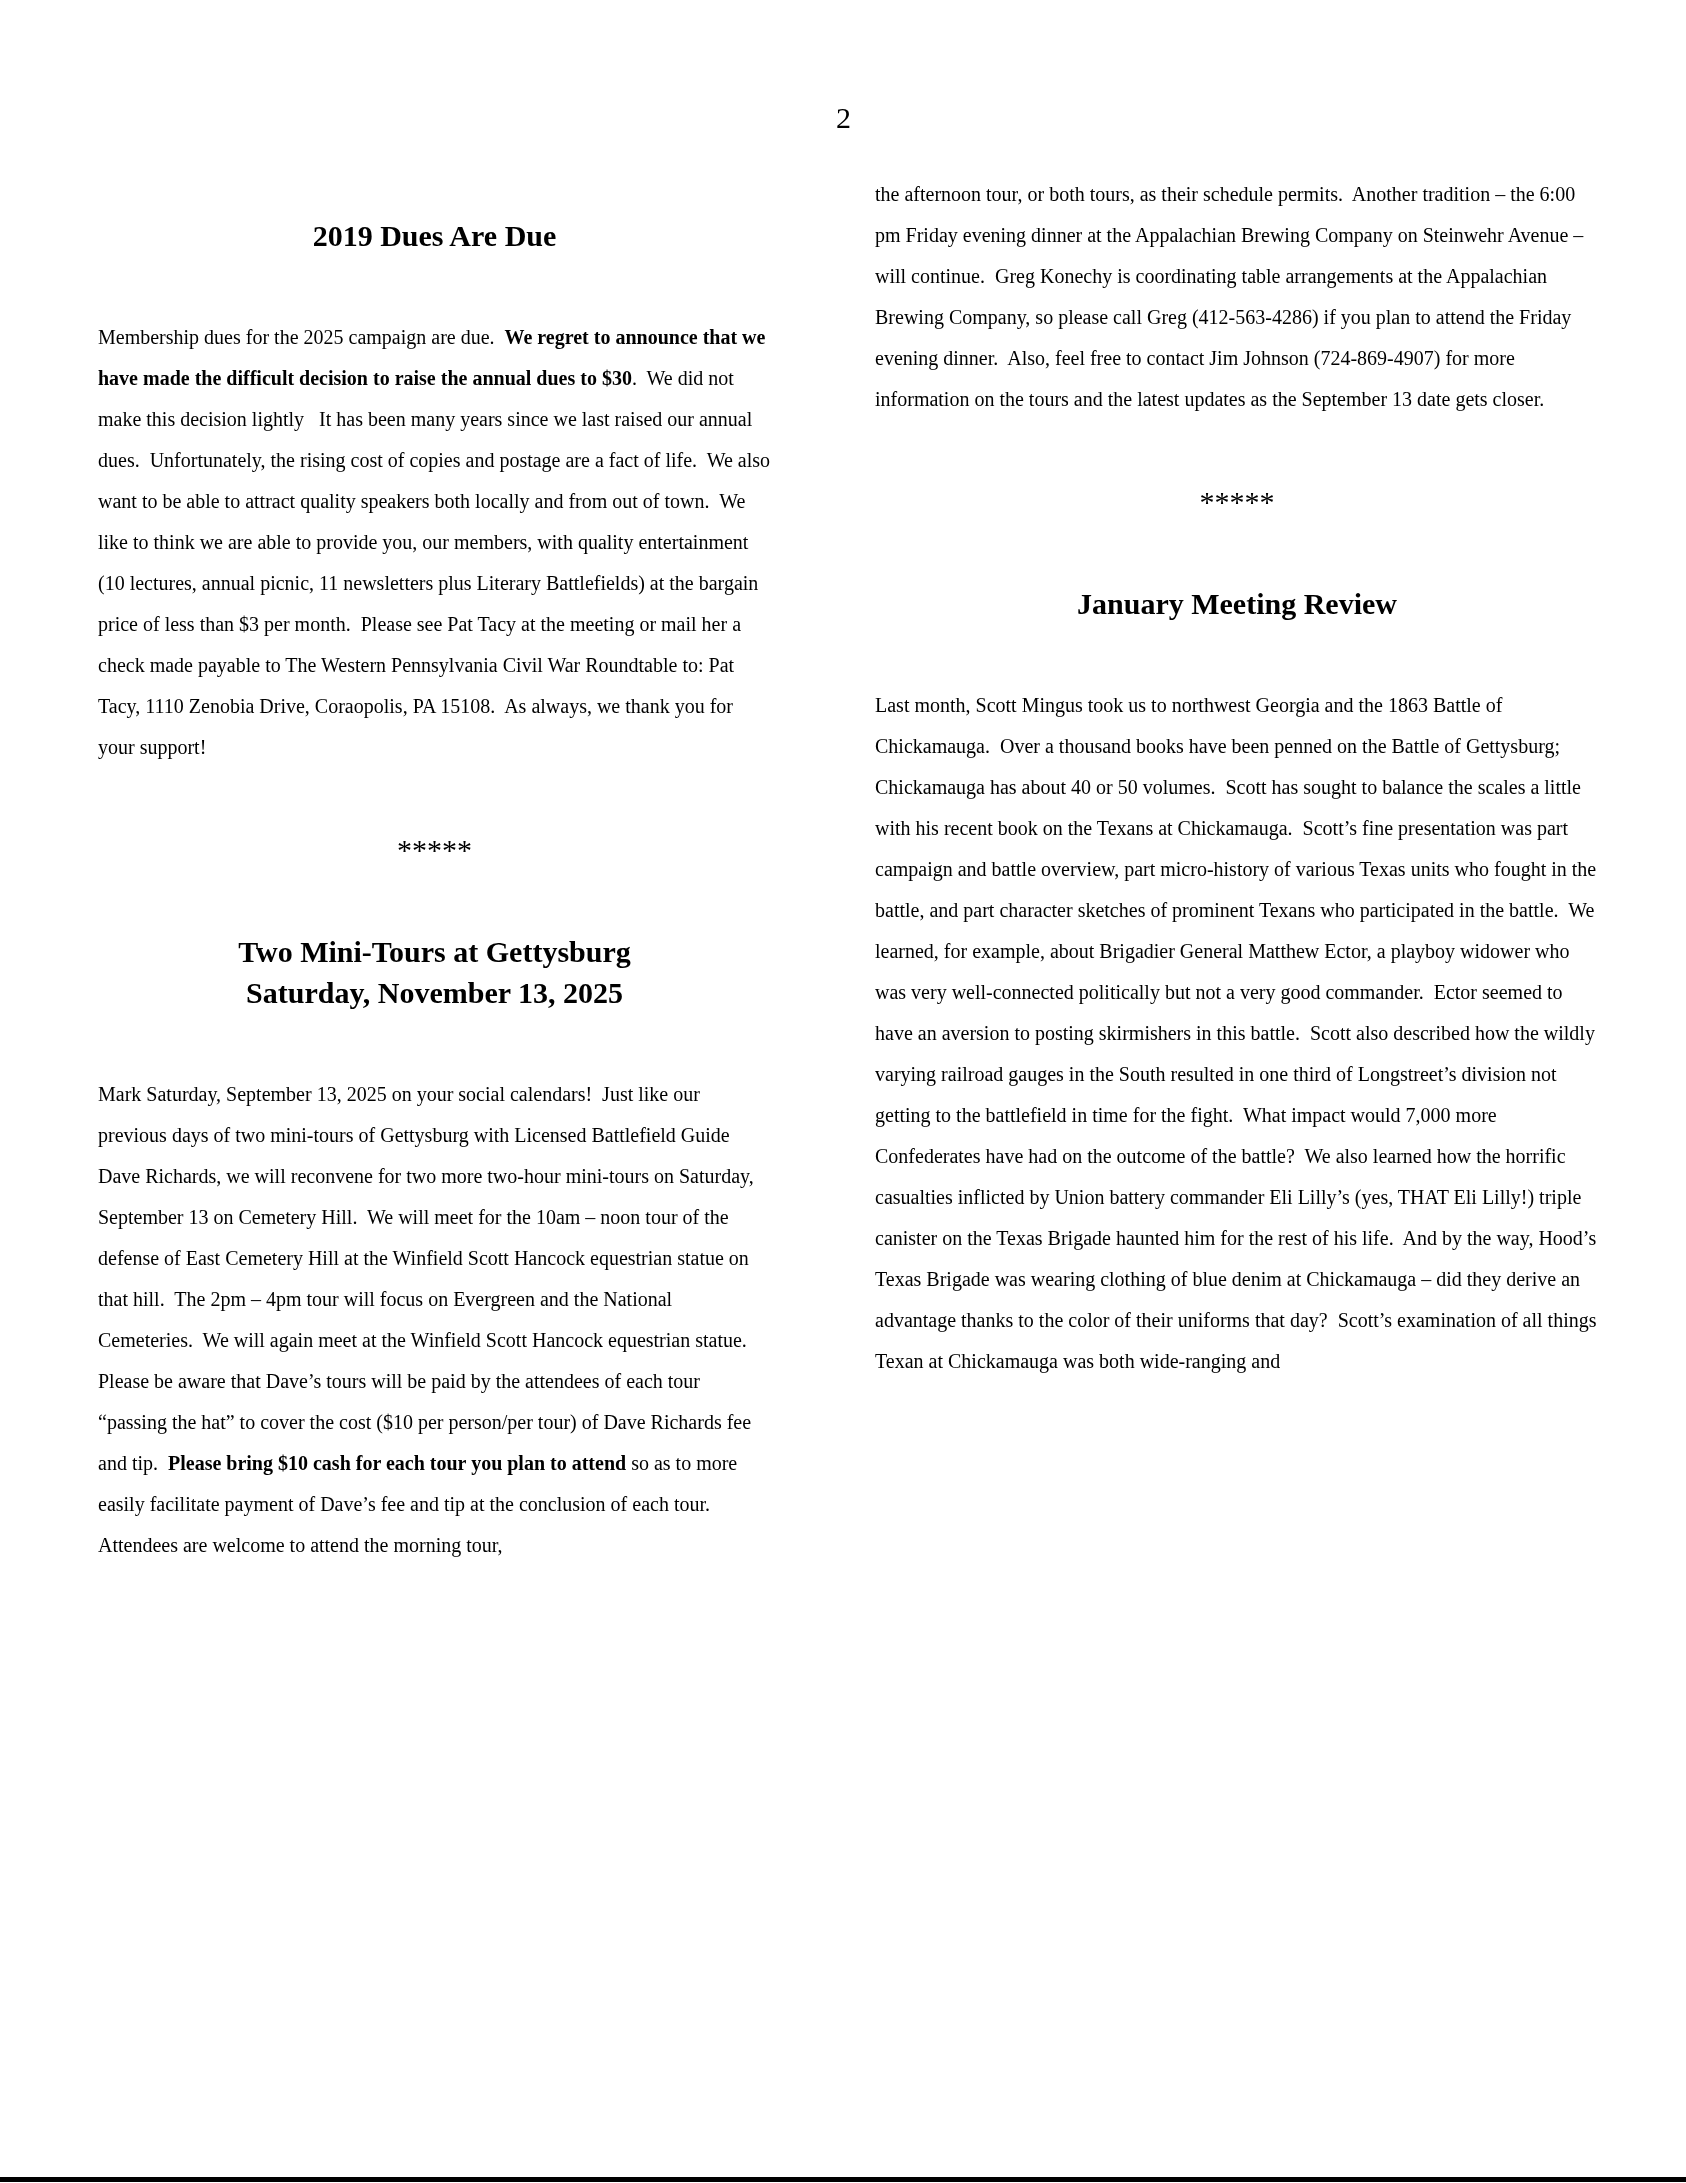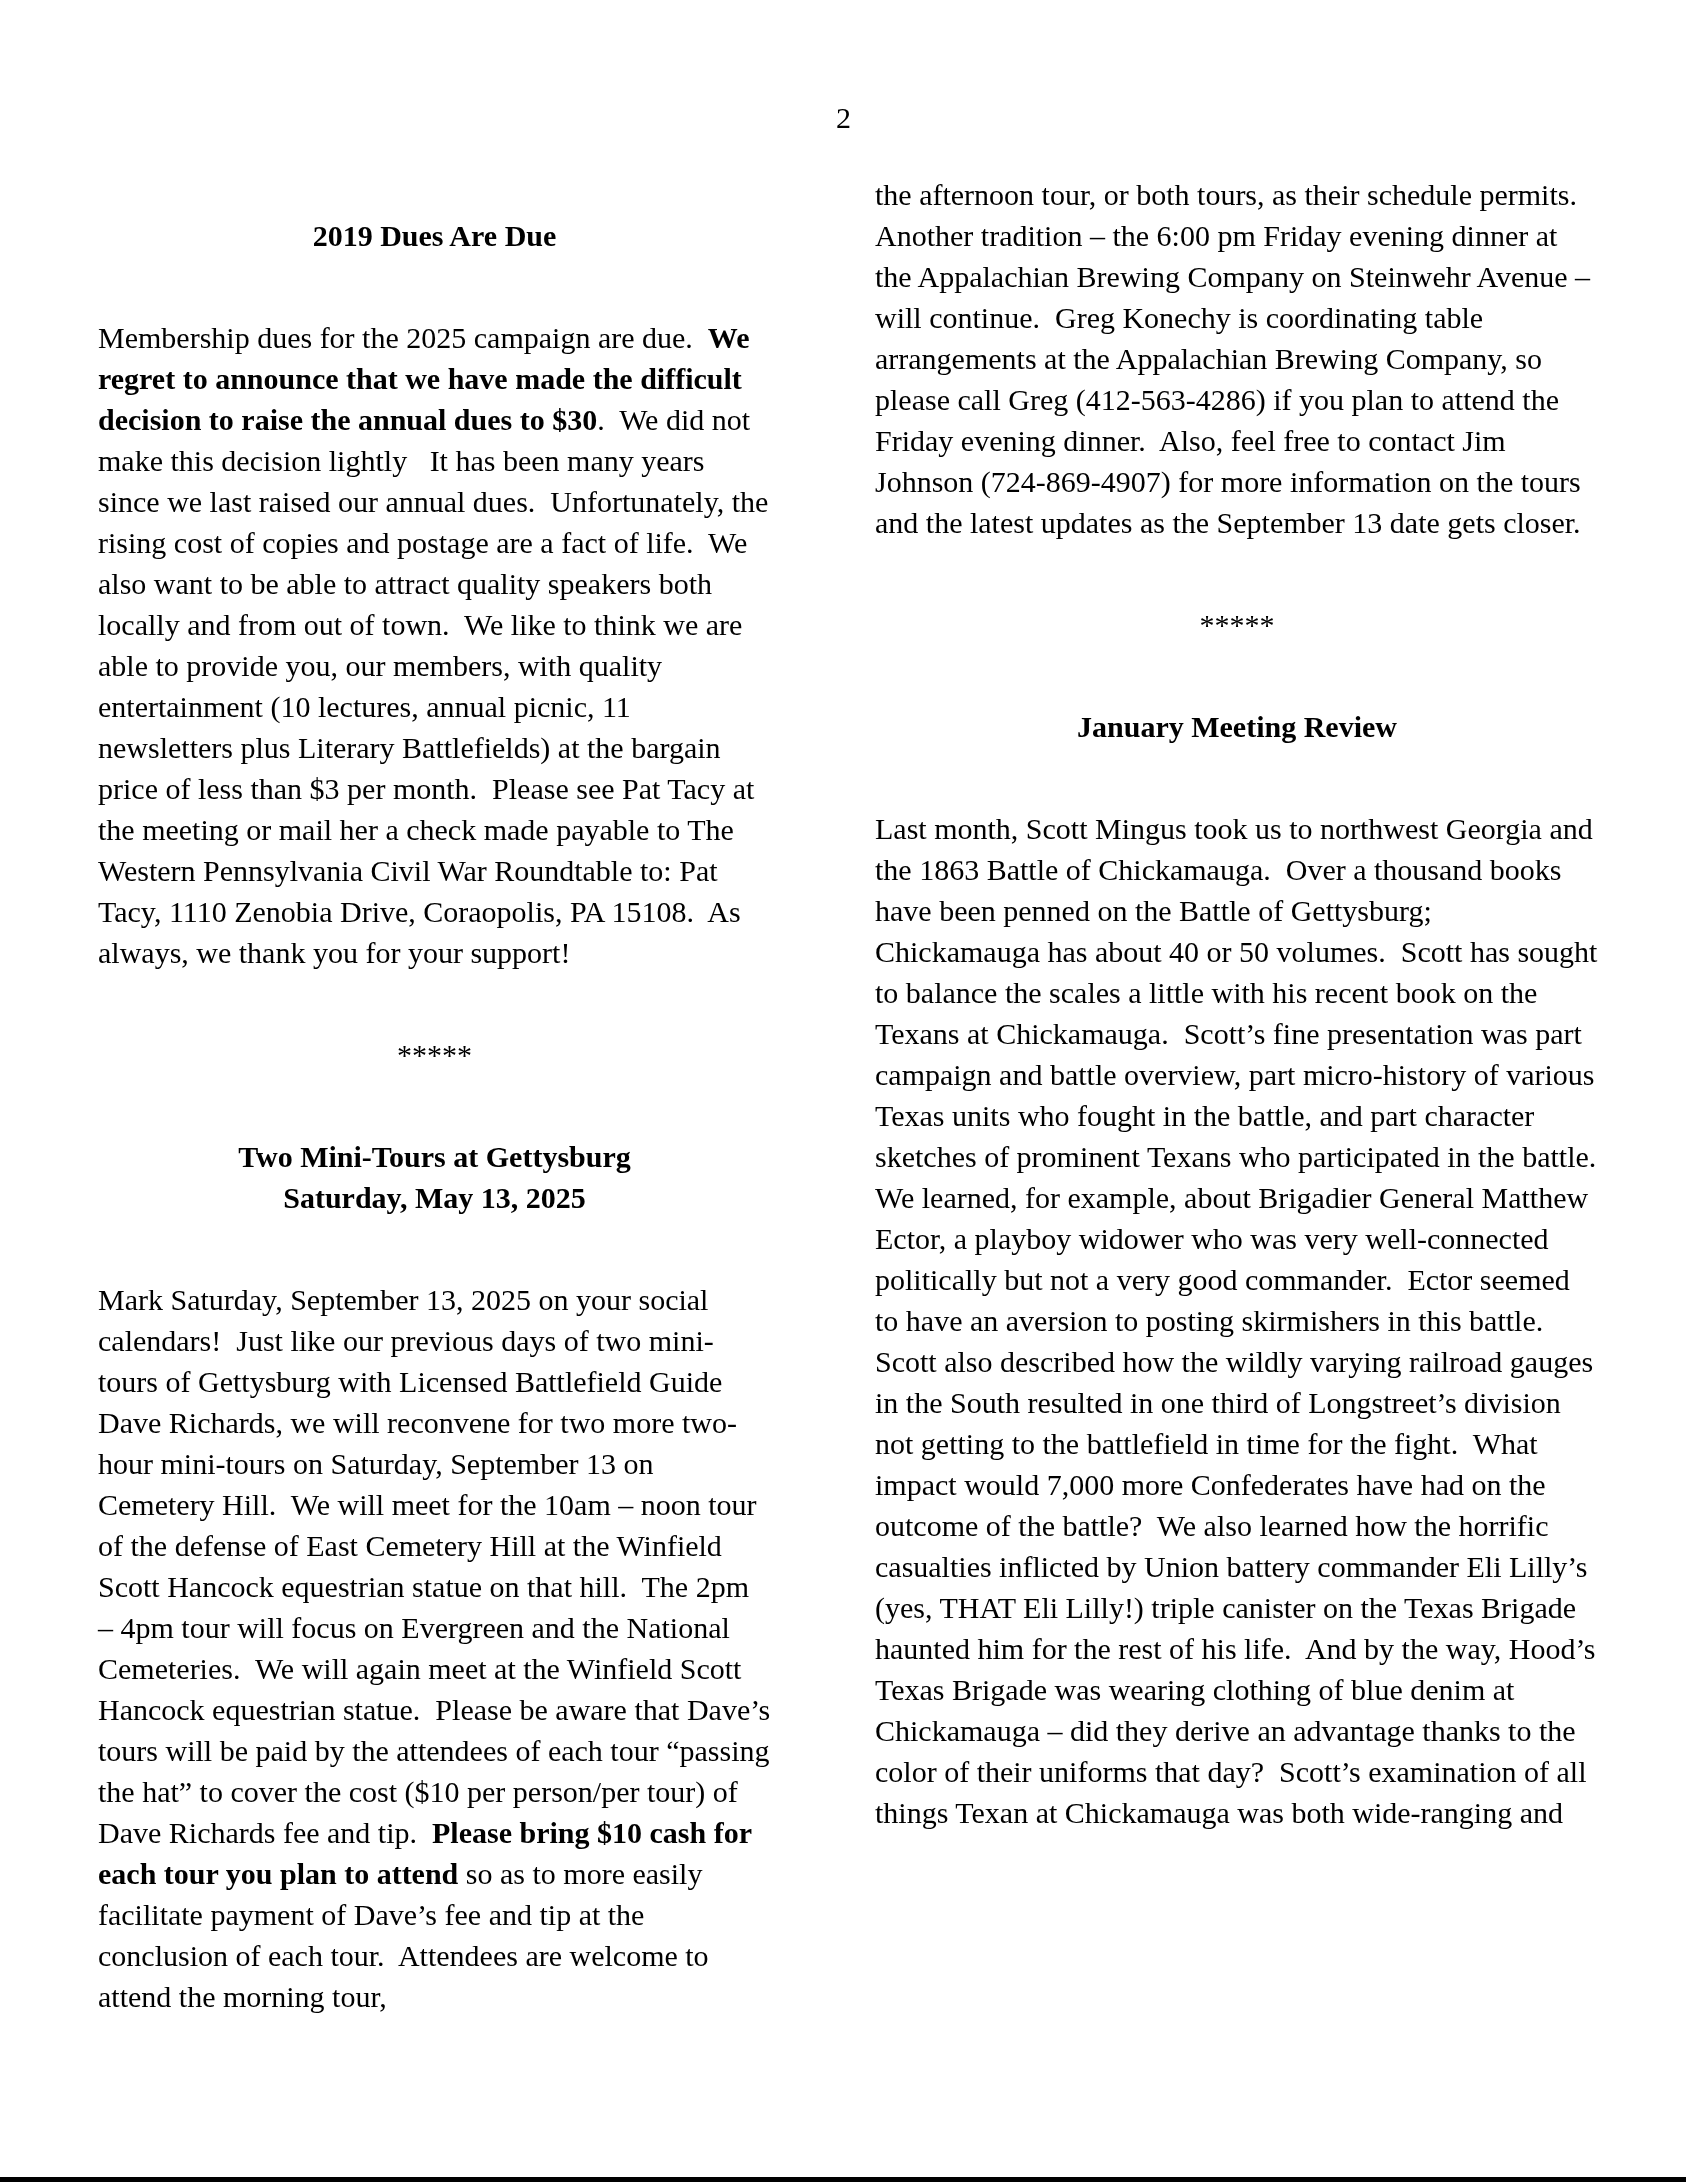--- a/index.html
+++ b/index.html
@@ -22,21 +22,21 @@
     display: flex;
     margin-top: 38px;
     padding-left: 98px;
     padding-right: 88px;
   }
   .col { flex: none; }
   .col-left  { width: 673px; margin-right: 104px; }
   .col-right { width: 724px; }
   p {
     margin: 0;
-    font-size: 30px;
+    font-size: 20px;
     line-height: 41px;
     text-align: left;
     white-space: pre-wrap;
   }
   .heading {
     font-weight: bold;
     text-align: center;
     font-size: 30px;
     line-height: 41px;
     white-space: pre-wrap;
@@ -65,21 +65,21 @@
 
 <div class="columns">
 
   <div class="col col-left">
     <div class="heading mt-head">2019 Dues Are Due</div>
 
     <p class="mt-blank"><span>Membership dues for the 2025 campaign are due.  </span><span class="bold">We regret to announce that we have made the difficult decision to raise the annual dues to $30</span><span>.  We did not make this decision lightly   It has been many years since we last raised our annual dues.  Unfortunately, the rising cost of copies and postage are a fact of life.  We also want to be able to attract quality speakers both locally and from out of town.  We like to think we are able to provide you, our members, with quality entertainment (10 lectures, annual picnic, 11 newsletters plus Literary Battlefields) at the bargain price of less than $3 per month.  Please see Pat Tacy at the meeting or mail her a check made payable to The Western Pennsylvania Civil War Roundtable to: Pat Tacy, 1110 Zenobia Drive, Coraopolis, PA 15108.  As always, we thank you for your support!</span></p>
 
     <div class="separator mt-blank">*****</div>
 
-    <div class="heading mt-blank"><span>Two Mini-Tours at Gettysburg</span><br><span>Saturday, May 13, 2025</span></div>
+    <div class="heading mt-blank"><span>Two Mini-Tours at Gettysburg</span><br><span>Saturday, November 13, 2025</span></div>
 
     <p class="mt-blank"><span>Mark Saturday, September 13, 2025 on your social calendars!  Just like our previous days of two mini-tours of Gettysburg with Licensed Battlefield Guide Dave Richards, we will reconvene for two more two-hour mini-tours on Saturday, September 13 on Cemetery Hill.  We will meet for the 10am – noon tour of the defense of East Cemetery Hill at the Winfield Scott Hancock equestrian statue on that hill.  The 2pm – 4pm tour will focus on Evergreen and the National Cemeteries.  We will again meet at the Winfield Scott Hancock equestrian statue.  Please be aware that Dave’s tours will be paid by the attendees of each tour “passing the hat” to cover the cost ($10 per person/per tour) of Dave Richards fee and tip.  </span><span class="bold">Please bring $10 cash for each tour you plan to attend</span><span> so as to more easily facilitate payment of Dave’s fee and tip at the conclusion of each tour.  Attendees are welcome to attend the morning tour,</span></p>
   </div>
 
   <div class="col col-right">
     <p>the afternoon tour, or both tours, as their schedule permits.  Another tradition – the 6:00 pm Friday evening dinner at the Appalachian Brewing Company on Steinwehr Avenue – will continue.  Greg Konechy is coordinating table arrangements at the Appalachian Brewing Company, so please call Greg (412-563-4286) if you plan to attend the Friday evening dinner.  Also, feel free to contact Jim Johnson (724-869-4907) for more information on the tours and the latest updates as the September 13 date gets closer.</p>
 
     <div class="separator mt-blank">*****</div>
 
     <div class="heading mt-blank">January Meeting Review</div>

